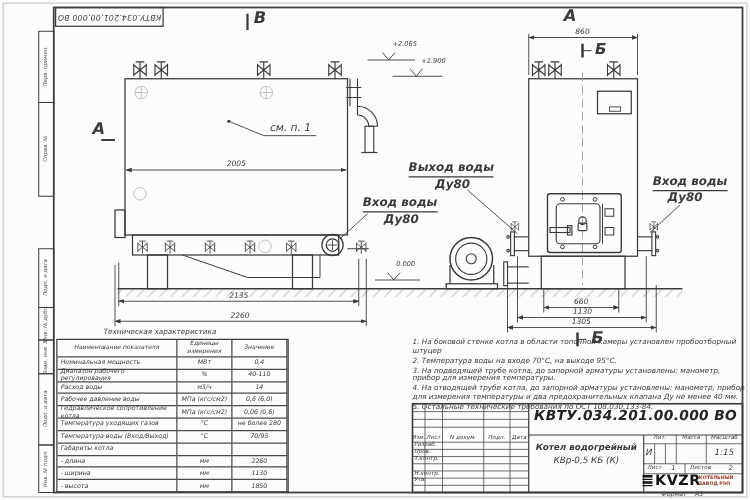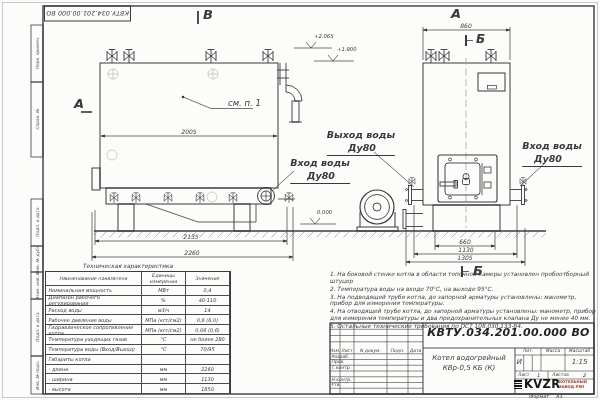--- a/index.html
+++ b/index.html
@@ -5,21 +5,21 @@
   html,body{margin:0;padding:0;background:#e8e8e8;}
   #page{position:relative;width:600px;height:400px;background:#fcfcfb;overflow:hidden;
         font-family:"DejaVu Sans",sans-serif;color:#3a3a3a;}
   svg{position:absolute;left:0;top:0;}
   .t{position:absolute;font-style:italic;color:#3a3a3a;white-space:nowrap;line-height:1;}
   .ctr{transform:translateX(-50%);}
   .viewlbl{font-size:13px;font-weight:bold;}
   .dim{font-size:6px;}
   .elev{font-size:5.3px;}
   .port{font-size:9.5px;font-weight:600;}
-  .ul{border-bottom:0.9px solid #3a3a3a;padding-bottom:15px;margin-top:16px;}
+  .ul{border-bottom:0.9px solid #3a3a3a;padding-bottom:1px;margin-top:16px;}
   .callout{font-size:8.5px;}
   .vlab{position:absolute;font-size:4.3px;color:#555;white-space:nowrap;
         transform:translate(-50%,-50%) rotate(-90deg);font-style:italic;}
   .docrot{position:absolute;left:45px;top:7px;width:85px;height:13px;
           font-size:6.2px;font-style:italic;text-align:center;line-height:13px;
           transform:rotate(180deg);letter-spacing:0.2px;}
   
   #spec{position:absolute;left:45px;top:271px;width:186px;height:123px;
         border:1px solid #3c3c3c;box-sizing:border-box;display:grid;
         grid-template-columns:96px 44px 44px;grid-template-rows:14px repeat(11,9.82px);
@@ -254,21 +254,21 @@
   <div class="vlab" style="left:37px;top:259px;">Инв. № дубл.</div>
   <div class="vlab" style="left:37px;top:285px;">Взам. инв. №</div>
   <div class="vlab" style="left:37px;top:327px;">Подп. и дата</div>
   <div class="vlab" style="left:37px;top:375px;">Инв. № подл.</div>
 
   <div class="t viewlbl ctr" style="left:208px;top:8px;">В</div>
   <div class="t viewlbl ctr" style="left:456px;top:7px;">А</div>
   <div class="t viewlbl" style="left:74px;top:97px;">А</div>
   <div class="t" style="left:476px;top:33px;font-size:12px;font-weight:bold;">Б</div>
   <div class="t viewlbl" style="left:473px;top:264px;">Б</div>
-  <div class="t callout" style="left:228px;top:99px;">см. п. 1</div>
+  <div class="t callout" style="left:216px;top:99px;">см. п. 1</div>
 
   <div class="t dim ctr" style="left:189px;top:129px;">2005</div>
   <div class="t dim ctr" style="left:191px;top:234px;">2135</div>
   <div class="t dim ctr" style="left:192px;top:250px;">2260</div>
   <div class="t dim ctr" style="left:466px;top:22.5px;">860</div>
   <div class="t dim ctr" style="left:465px;top:238.5px;">660</div>
   <div class="t dim ctr" style="left:466px;top:246.5px;">1130</div>
   <div class="t dim ctr" style="left:465px;top:254.5px;">1305</div>
 
   <div class="t elev" style="left:314px;top:34px;">+2.065</div>
@@ -334,21 +334,21 @@
   <div class="tb tbc" style="left:335px;top:348.9px;">Изм.</div>
   <div class="tb tbc" style="left:347px;top:348.9px;">Лист</div>
   <div class="tb tbc" style="left:370.5px;top:348.9px;">N докум.</div>
   <div class="tb tbc" style="left:397.5px;top:348.9px;">Подп.</div>
   <div class="tb tbc" style="left:415.5px;top:348.9px;">Дата</div>
   <div class="tb" style="left:331.5px;top:354.6px;">Разраб.</div>
   <div class="tb" style="left:331.5px;top:360.4px;">Пров.</div>
   <div class="tb" style="left:331.5px;top:366.1px;">Т.контр.</div>
   <div class="tb" style="left:331.5px;top:377.6px;">Н.контр.</div>
   <div class="tb" style="left:331.5px;top:383.4px;">Утв.</div>
-  <div class="tb tbc tbname" style="left:469px;top:355px;">Котел водогрейный</div>
+  <div class="tb tbc tbname" style="left:469px;top:355px;font-weight:bold;">Котел водогрейный</div>
   <div class="tb tbc tbname" style="left:469px;top:365px;">КВр-0,5  КБ  (К)</div>
   <div class="tb tbc" style="left:528px;top:349.3px;">Лит.</div>
   <div class="tb tbc" style="left:553px;top:349.3px;">Масса</div>
   <div class="tb tbc" style="left:579.5px;top:349.3px;">Масштаб</div>
   <div class="tb tbc" style="left:519.3px;top:359px;font-size:7px;">И</div>
   <div class="tb tbc" style="left:579.5px;top:359px;font-size:7px;">1:15</div>
   <div class="tb" style="left:518px;top:372.8px;">Лист</div>
   <div class="tb" style="left:537px;top:372.8px;font-size:5.2px;">1</div>
   <div class="tb" style="left:552px;top:372.8px;">Листов</div>
   <div class="tb" style="left:583px;top:372.8px;font-size:5.2px;">2</div>

